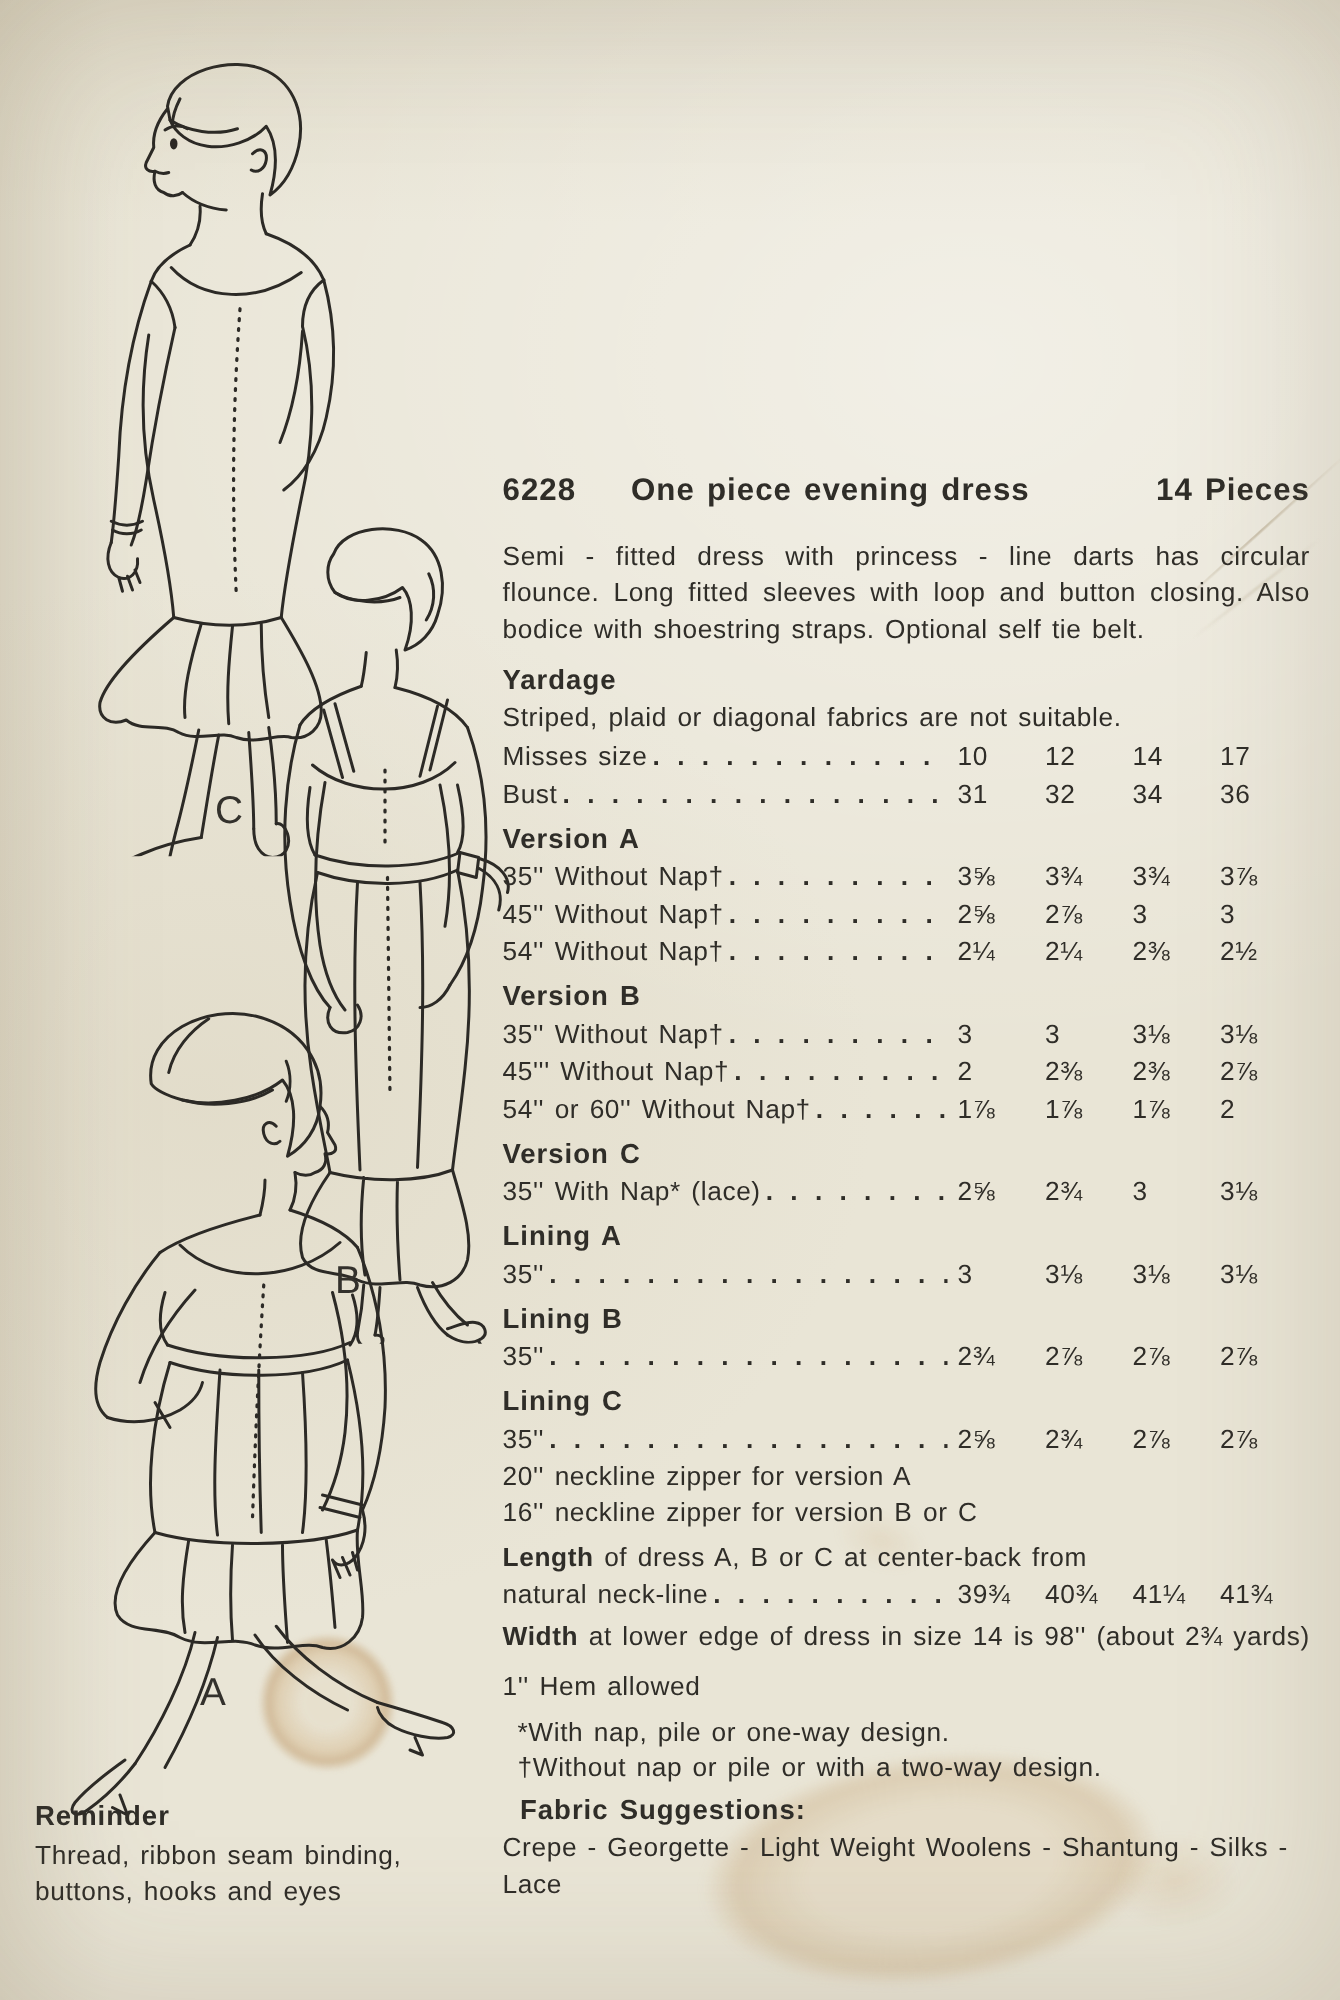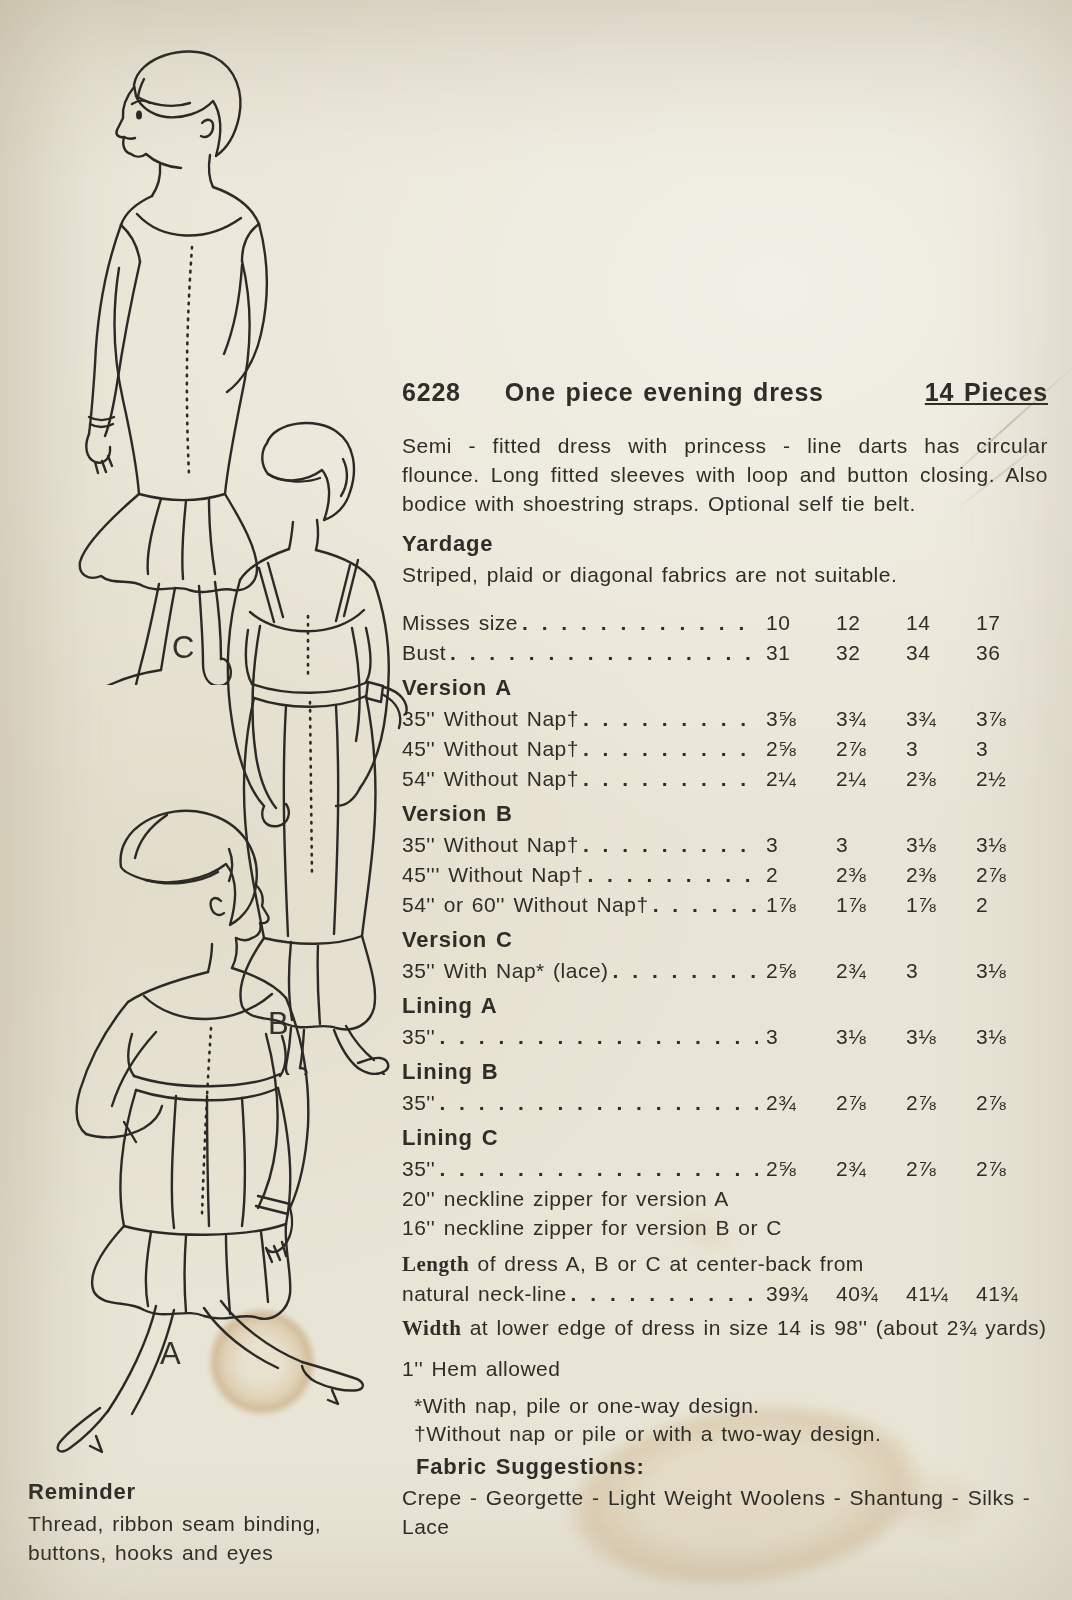--- a/index.html
+++ b/index.html
@@ -37,39 +37,39 @@
   svg.fig{ position:absolute; z-index:2; }
   svg.fig path, svg.fig ellipse{ fill:none; stroke:#2c2a26; stroke-width:2.4; stroke-linecap:round; stroke-linejoin:round; }
   svg.fig .dot{ stroke-dasharray:1.5 6.5; stroke-width:2.6; }
   svg.fig .fill{ fill:#2c2a26; stroke:none; }
   .fig-label{ position:absolute; z-index:3; font-size:31px; letter-spacing:1px; color:#33312c; }
 
   .ycol{ position:absolute; left:402px; top:378px; width:646px; z-index:4;
     font-size:21px; line-height:29px; letter-spacing:0.5px; word-spacing:2px; }
   .phead{ display:flex; align-items:baseline; font-weight:700; font-size:25px; letter-spacing:0.8px; margin-bottom:24px; }
   .phead .num{ margin-right:44px; }
-  .phead .pieces{ margin-left:auto;text-decoration:underline; }
+  .phead .pieces{ margin-left:auto; }
   .desc{ text-align:justify; margin-bottom:11px; }
   .yhead{ font-weight:700; font-size:22px; letter-spacing:0.8px; margin:5px 0 2px; }
-  .warning{ margin-bottom:19px; }
+  .warning{ margin-bottom:2px; }
   .yrow{ display:flex; align-items:flex-end; line-height:30px; }
   .ylabel{ white-space:nowrap; }
   .leader{ flex:1 1 auto; overflow:hidden; white-space:nowrap; margin:0 8px 0 4px; }
   .leader::after{ content:". . . . . . . . . . . . . . . . . . . . . . . . . . . . . . . . . . . . . . . ."; letter-spacing:3px; font-weight:700; }
   .vals{ display:flex; flex:0 0 282px; }
   .vals span{ flex:0 0 70px; }
   .notions p{ line-height:29px; }
   .lengthblock{ margin-top:7px; }
-  .b{ font-weight:700;font-family:Liberation Serif, serif; }
+  .b{ font-weight:700; }
   .widthnote{ margin-top:4px; }
   .hemnote{ margin-top:11px; }
   .footnotes{ margin-top:9px;margin-left:12px; }
   .footnotes p{ line-height:28px; }
   .fabric-head{ margin-top:4px;margin-left:14px; }
-  .reminder{ position:absolute; left:28px; top:1477px; width:360px; z-index:4;
+  .reminder{ position:absolute; left:28px; top:1438px; width:360px; z-index:4;
     font-size:21px; line-height:29px; letter-spacing:0.5px; word-spacing:2px; }
   .reminder h2{ font-weight:700; font-size:22px; letter-spacing:0.8px; margin-bottom:3px; }
 </style>
 </head>
 <body>
 
 <div class="page">
 
   <div class="stain stain1"></div>
   <div class="stain stain2"></div>

